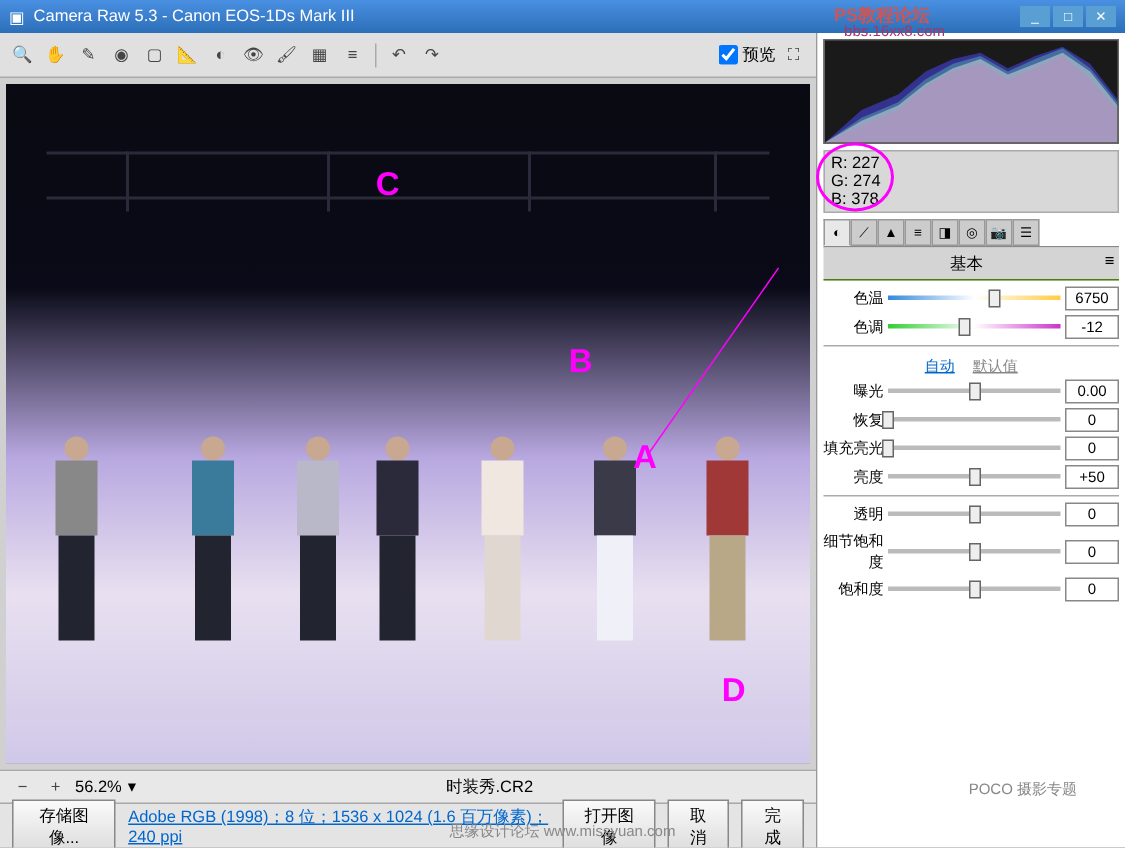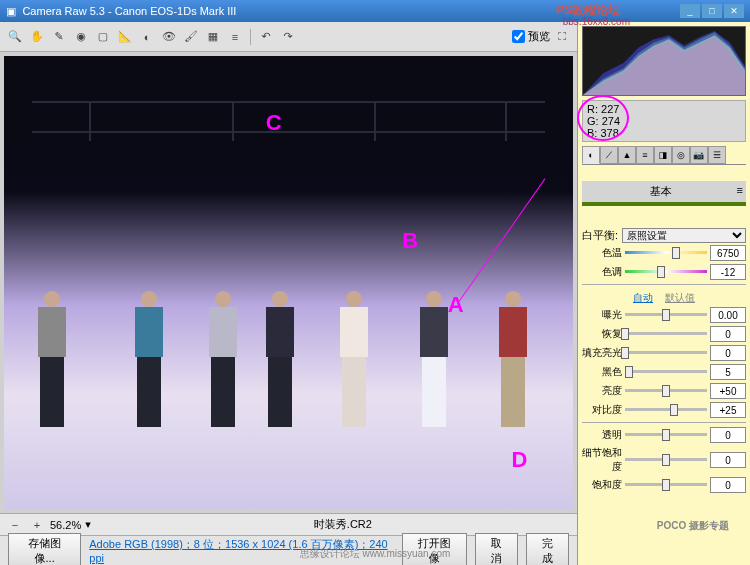--- a/index.html
+++ b/index.html
@@ -21,48 +21,48 @@
 .figure { position: absolute; bottom: 18%; width: 40px; }
 .figure .head { width: 16px; height: 16px; background: #c8a890; border-radius: 50%; margin: 0 auto; }
 .figure .body { width: 28px; height: 50px; margin: 0 auto; }
 .figure .legs { width: 24px; height: 70px; margin: 0 auto; background: #222530; }
 .status-bar { height: 22px; background: #e8e8e8; border-top: 1px solid #aaa; display: flex; align-items: center; padding: 0 6px; }
 .zoom-controls { display: flex; align-items: center; gap: 4px; }
 .filename { margin: 0 auto; padding-left: 24px; }
 .bottom-bar { height: 30px; background: #e4e4e4; border-top: 1px solid #aaa; display: flex; align-items: center; padding: 0 8px; gap: 8px; }
 .btn { background: linear-gradient(#fafafa,#dcdcdc); border: 1px solid #888; padding: 2px 10px; cursor: pointer; }
 .link { color: #0066cc; text-decoration: underline; cursor: pointer; }
-.right-panel { width: 172px; background: #fef9c3; display: flex; flex-direction: column; justify-content: center; }
+.right-panel { width: 205px; background: #ffffff; display: flex; flex-direction: column; justify-content: center; }
 .histogram { height: 70px; background: #1a1a1a; margin: 4px; position: relative; border: 1px solid #666; }
 .hist-svg { width: 100%; height: 100%; }
 .rgb-info { background: #d8d8d8; margin: 0 4px; padding: 2px 4px; display: flex; border: 1px solid #aaa; font-size: 10px; position: relative; }
 .rgb-col { flex: 1; }
 .rgb-circle { position: absolute; left: -6px; top: -6px; width: 52px; height: 46px; border: 2px solid #ff00ff; border-radius: 50%; pointer-events: none; }
 .tab-row { display: flex; margin: 4px 4px 0 4px; border-bottom: 1px solid #888; }
 .tab { width: 18px; height: 18px; background: #ccc; border: 1px solid #999; display: inline-flex; align-items: center; justify-content: center; font-size: 9px; cursor: pointer; }
 .tab.active { background: #e8e8e8; border-bottom: 1px solid #e8e8e8; }
-.panel-title { text-align: center; padding: 3px; background: #d4d4d4; border-bottom: 4px solid #4d7c0f; margin: 16px 4px; }
+.panel-title { text-align: center; padding: 3px; background: #d4d4d4; border-bottom: 1px solid #4d7c0f; margin: 0 4px; }
 .panel-menu-icon { float: right; }
 .controls { padding: 4px; overflow-y: auto; flex: 1; }
 .ctrl-row { display: flex; align-items: center; margin-bottom: 3px; gap: 3px; }
 .ctrl-label { width: 40px; font-size: 10px; text-align: right; }
 .ctrl-slider { flex: 1; height: 14px; position: relative; }
 .ctrl-slider .track { height: 3px; background: linear-gradient(90deg, #44a, #888, #cc8); position: absolute; top: 5px; left: 0; right: 0; }
 .ctrl-slider.plain .track { background: #bbb; }
 .ctrl-slider .thumb { position: absolute; width: 8px; height: 12px; background: #eee; border: 1px solid #666; top: 1px; transform: translateX(-50%); cursor: pointer; }
 .ctrl-val { width: 36px; height: 16px; border: 1px solid #888; background: #fff; text-align: center; font-size: 10px; }
 .ctrl-sep { height: 1px; background: #aaa; margin: 4px 0; }
 .auto-row { display: flex; justify-content: center; gap: 12px; padding: 2px 0; }
 .auto-link { color: #06c; text-decoration: underline; cursor: pointer; font-size: 10px; }
 .auto-link.gray { color: #888; }
 .wb-row { display: flex; align-items: center; gap: 4px; padding: 2px 0; }
 .wb-row select { flex: 1; font-size: 10px; border: 1px solid #888; }
 .watermark-tr { position: absolute; top: 2px; right: 130px; color: #cc5555; font-size: 12px; font-weight: bold; padding-left: 16px; }
 .watermark-tr2 { position: absolute; top: 16px; right: 120px; color: #a36; font-size: 10px; }
-.watermark-br { position: absolute; bottom: 32px; right: 21px; color: #888; font-size: 10px; font-weight: bold; }
+.watermark-br { position: absolute; bottom: 32px; right: 32px; color: #888; font-size: 10px; }
 .watermark-bc { position: absolute; bottom: 4px; left: 50%; transform: translateX(-50%); color: #888; font-size: 10px; }
 .scaffold { position: absolute; top: 10%; left: 0; right: 0; height: 20%; }
 .scaffold .bar { position: absolute; background: #2a2a3a; }
 </style>
 </head>
 <body>
 
 <div class="titlebar">
   <div class="left">
     <span>▣</span>
@@ -202,24 +202,20 @@
       <span class="tab">◎</span>
       <span class="tab">📷</span>
       <span class="tab">☰</span>
     </div>
     <div class="panel-title">
       <span>基本</span>
       <span class="panel-menu-icon">≡</span>
     </div>
 
     <div class="controls">
-      <div class="wb-row">
-        <span>白平衡:</span>
-        <select><option>原照设置</option></select>
-      </div>
 
       <div class="ctrl-row">
           <span class="ctrl-label">色温</span>
           <div class="ctrl-slider">
             <div class="track" style="background:linear-gradient(90deg,#38d,#fff,#fc4)"></div>
             <div class="thumb" style="left:62%"></div>
           </div>
           <input class="ctrl-val" value="6750" style="">
         </div>
       <div class="ctrl-row">
@@ -253,42 +249,26 @@
         </div>
       <div class="ctrl-row">
           <span class="ctrl-label">填充亮光</span>
           <div class="ctrl-slider plain">
             <div class="track"></div>
             <div class="thumb" style="left:0%"></div>
           </div>
           <input class="ctrl-val" value="0" style="">
         </div>
       <div class="ctrl-row">
-          <span class="ctrl-label">黑色</span>
-          <div class="ctrl-slider plain">
-            <div class="track"></div>
-            <div class="thumb" style="left:5%"></div>
-          </div>
-          <input class="ctrl-val" value="5" style="">
-        </div>
-      <div class="ctrl-row">
           <span class="ctrl-label">亮度</span>
           <div class="ctrl-slider plain">
             <div class="track"></div>
             <div class="thumb" style="left:50%"></div>
           </div>
           <input class="ctrl-val" value="+50" style="">
-        </div>
-      <div class="ctrl-row">
-          <span class="ctrl-label">对比度</span>
-          <div class="ctrl-slider plain">
-            <div class="track"></div>
-            <div class="thumb" style="left:60%"></div>
-          </div>
-          <input class="ctrl-val" value="+25" style="">
         </div>
       <div class="ctrl-sep"></div>
       <div class="ctrl-row">
           <span class="ctrl-label">透明</span>
           <div class="ctrl-slider plain">
             <div class="track"></div>
             <div class="thumb" style="left:50%"></div>
           </div>
           <input class="ctrl-val" value="0" style="">
         </div>

